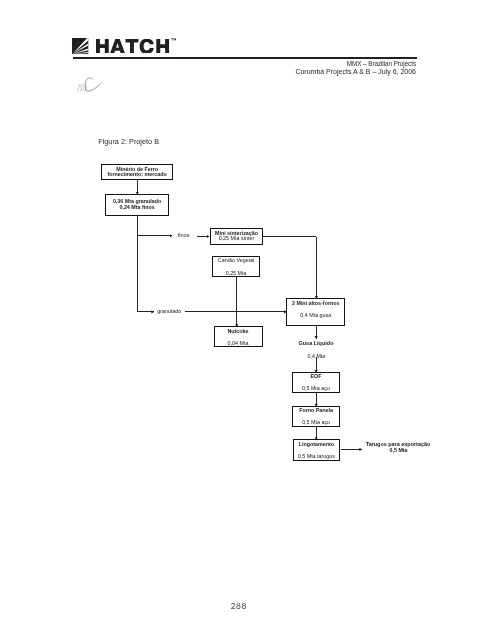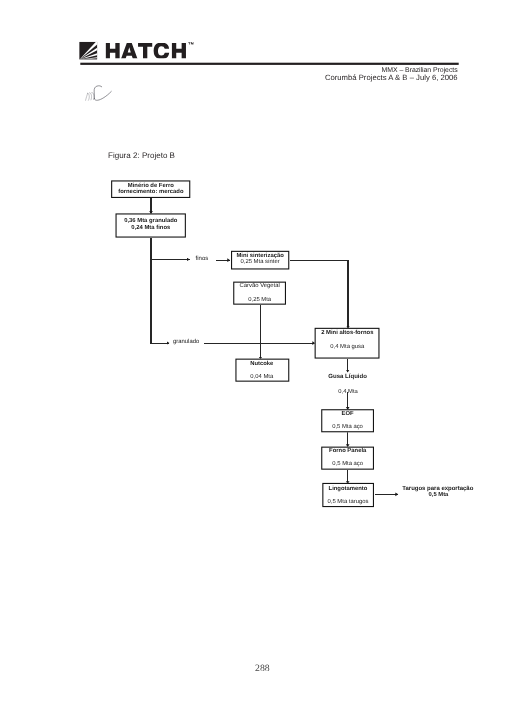--- a/index.html
+++ b/index.html
@@ -27,21 +27,21 @@
   #diagram{left:0;top:0;width:477px;height:640px;}
 
   .node{position:absolute;border:1.05px solid #141414;background:#fff;box-sizing:border-box;}
   .node .l1,.node .l2{position:absolute;left:0;right:0;text-align:center;
         font-size:5.35px;color:#1a1a1a;white-space:nowrap;line-height:1;font-weight:normal;}
   .node .bold{font-weight:bold;}
 
   .dlabel{position:absolute;font-size:4.7px;color:#1a1a1a;white-space:nowrap;line-height:1;}
 
   #footer-page{left:0;top:603.0px;width:477px;text-align:center;font-size:8.9px;color:#4a4a4a;line-height:1;
-               font-family:Liberation Serif, serif;}
+               font-family:Liberation Mono, monospace;}
 </style>
 </head>
 <body>
 
 <div class="page">
 
   <div class="abs" id="logo-block">
     <svg class="abs" id="logo-mark" viewBox="0 0 163 164">
       <rect x="0" y="0" width="163" height="164" fill="#231f20"></rect>
       <g fill="#ffffff">

